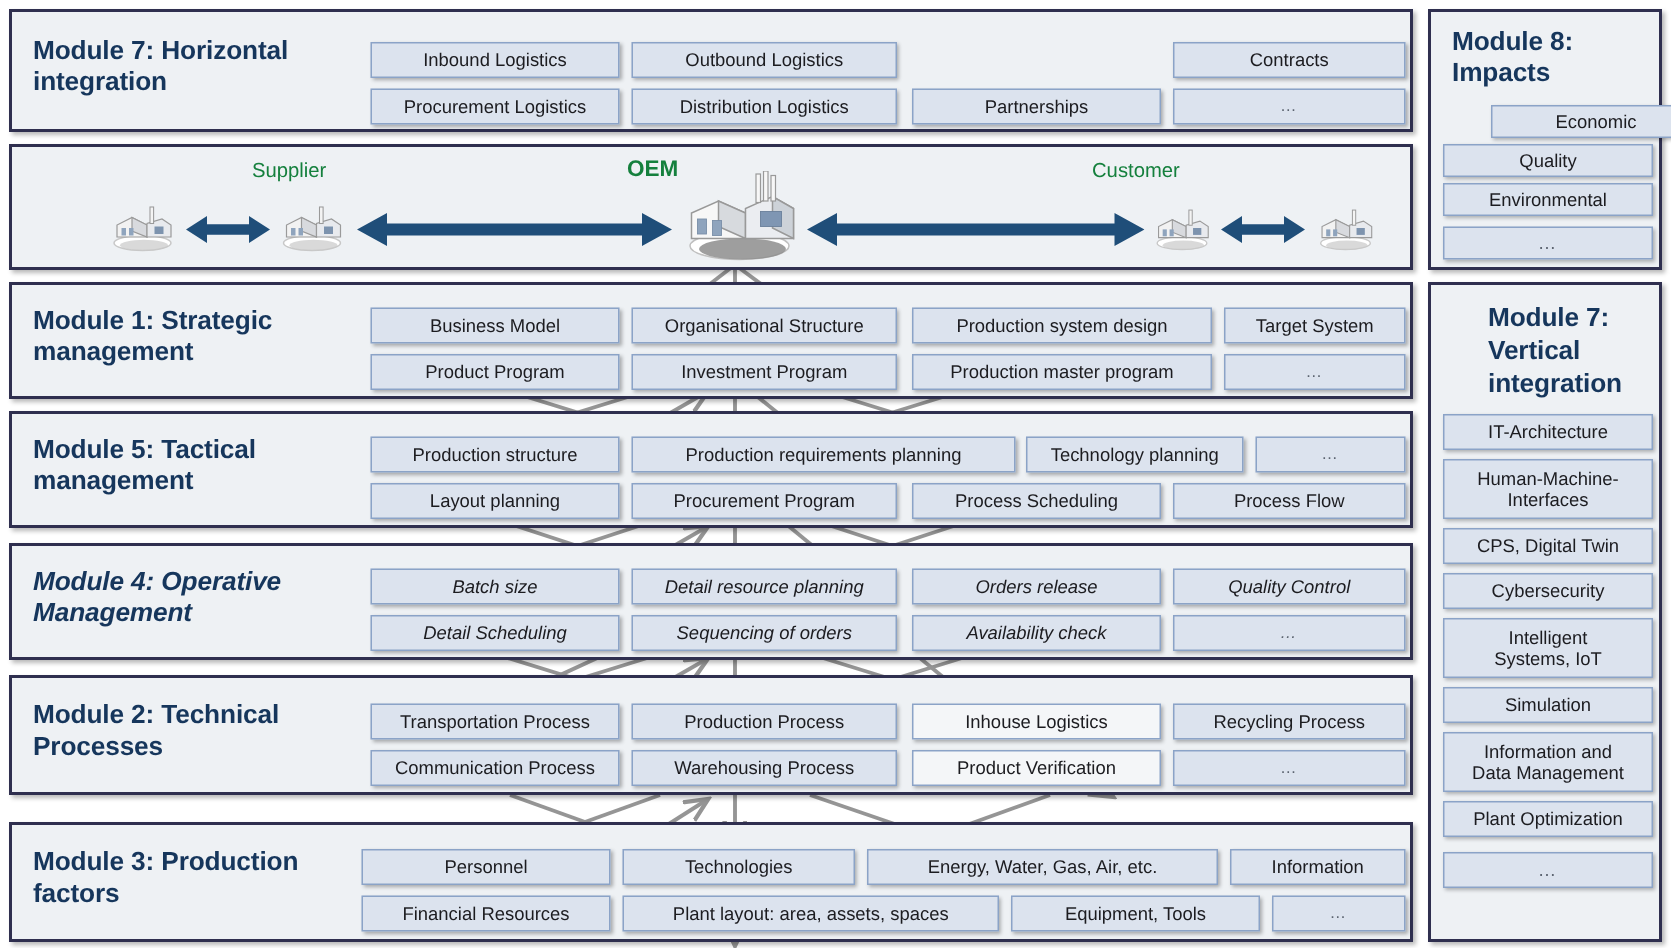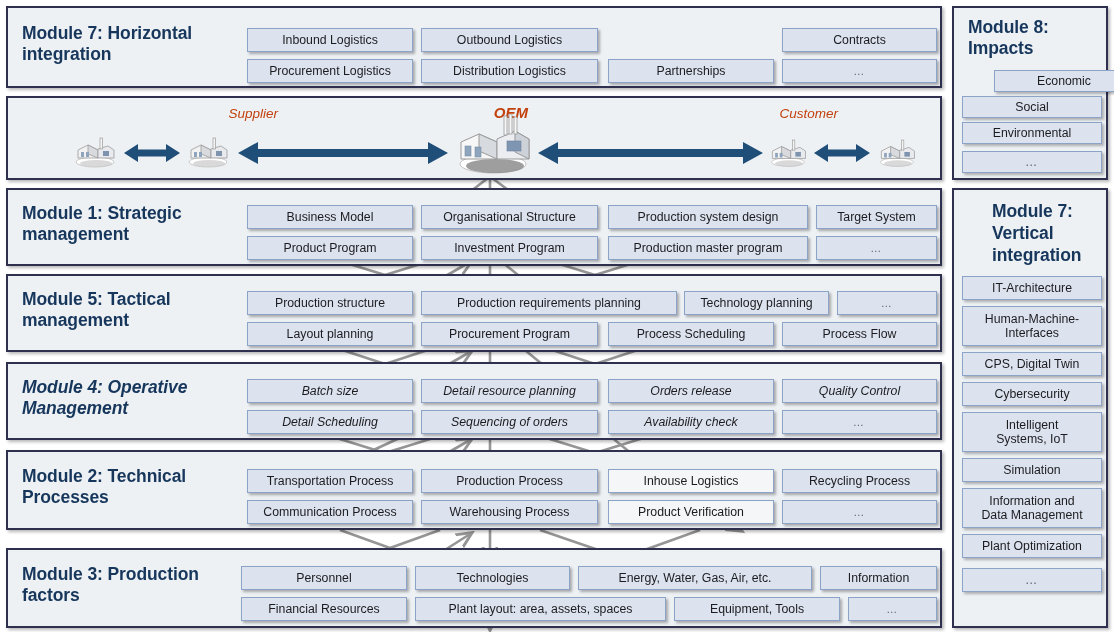--- a/index.html
+++ b/index.html
@@ -58,23 +58,22 @@
     position: absolute;
     left: 0; top: 0;
     width: 1114px; height: 632px;
     pointer-events: none;
   }
 
   
   #chain-panel .chain-label {
     position: absolute;
     font-size: 13.5px;
-    color: #c2410c;
-    text-align: right;
-    font-style: italic;
+    color: #15803d;
+    text-align: left;
   }
   #chain-panel .chain-label.strong {
     font-weight: bold;
     font-size: 15px;
   }
   .factory { position: absolute; }
   .arrow { position: absolute; }
 
   
   .side-chip {
@@ -306,21 +305,21 @@
     <div class="chip" style="left:233px; top:47px; width:166px; height:24px;">Financial Resources</div>
     <div class="chip" style="left:407px; top:47px; width:251px; height:24px;">Plant layout: area, assets, spaces</div>
     <div class="chip" style="left:666px; top:47px; width:166px; height:24px;">Equipment, Tools</div>
     <div class="chip ellipsis" style="left:840px; top:47px; width:89px; height:24px;">…</div>
   </div>
 
   <div class="panel" id="module8" style="left:952px; top:6px; width:156px; height:174px;">
     <div class="panel-title" style="top:9px; width:140px;">Module 8:
 Impacts</div>
     <div class="side-chip" style="left:8px; top:62px; width:140px; height:22px;margin-left:32px;">Economic</div>
-    <div class="side-chip" style="left:8px; top:88px; width:140px; height:22px;">Social</div>
+    <div class="side-chip" style="left:8px; top:88px; width:140px; height:22px;">Quality</div>
     <div class="side-chip" style="left:8px; top:114px; width:140px; height:22px;">Environmental</div>
     <div class="side-chip ellipsis" style="left:8px; top:143px; width:140px; height:22px; color:#5c6470; letter-spacing:1.5px;">…</div>
   </div>
 
   <div class="panel" id="module7v" style="left:952px; top:188px; width:156px; height:440px;">
     <div class="panel-title" style="top:10px; width:140px; font-size:17.5px; line-height:22px;margin-left:24px;">Module 7:
 Vertical
 integration</div>
     <div class="side-chip" style="left:8px; top:86px; width:140px; height:24px;">IT-Architecture</div>
     <div class="side-chip" style="left:8px; top:116px; width:140px; height:40px; white-space:pre-line;">Human-Machine-

